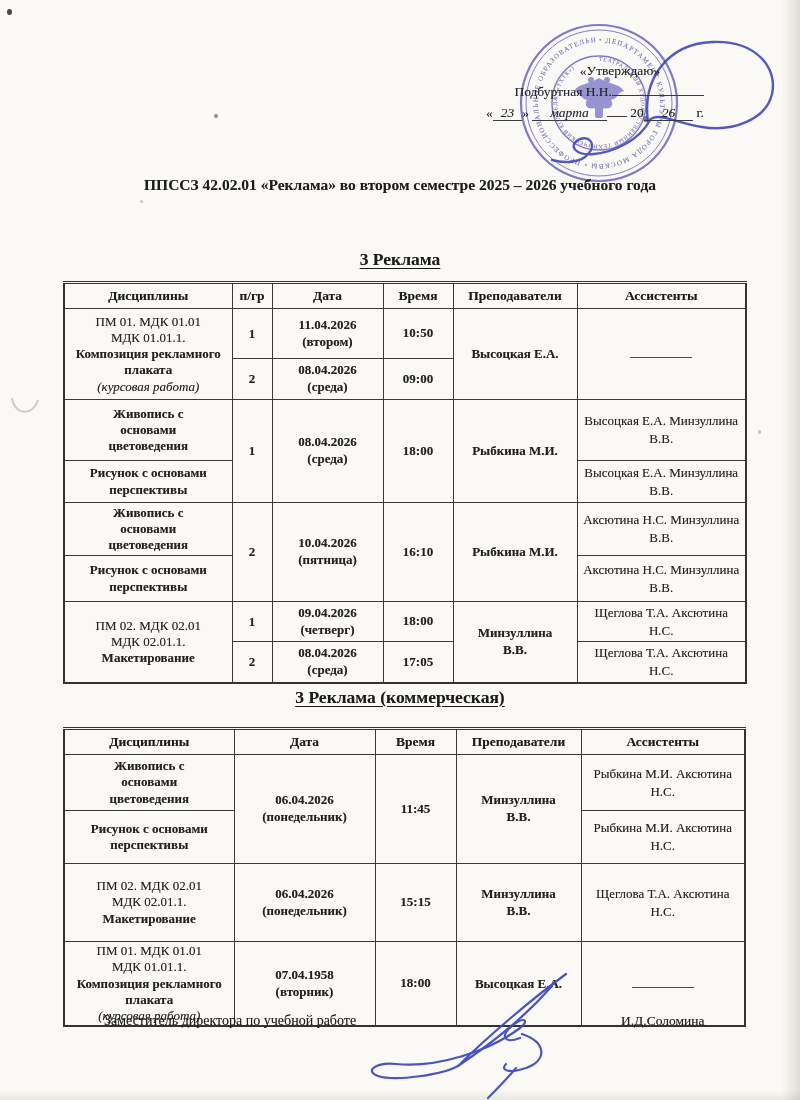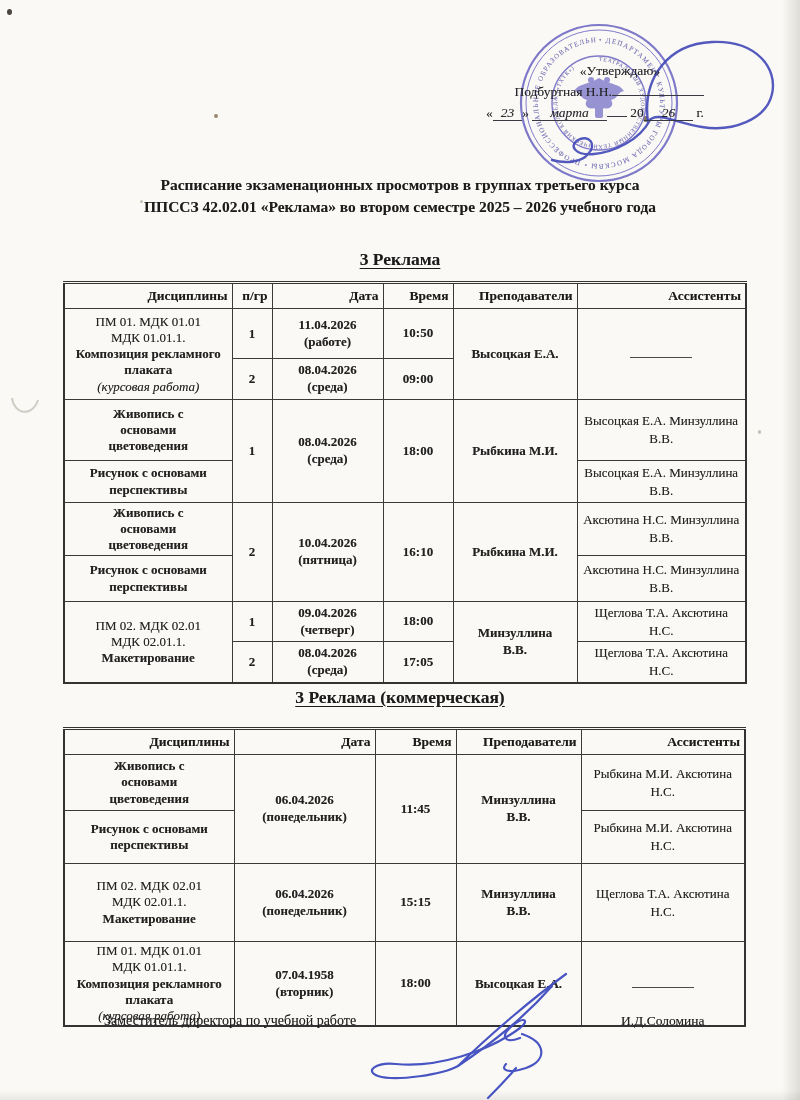--- a/index.html
+++ b/index.html
@@ -34,21 +34,21 @@
   .h1{top:249px;} .h2{top:687px;}
 
   
   table.sched{position:absolute; left:63px; border-collapse:collapse;
     table-layout:fixed; border:2px solid #333; border-top:3px double #333;
     font-size:13px; color:#222;}
   table.t1{top:281px; width:682px;}
   table.t2{top:727px; width:681px;}
   .sched th,.sched td{border:1.5px solid #3a3a3a; text-align:center;
     vertical-align:middle; padding:1px 4px; overflow:hidden;}
-  .sched th{font-size:13.5px; font-weight:bold; height:22px; color:#1b1b1b;text-align:right;}
+  .sched th{font-size:13.5px; font-weight:bold; height:22px; color:#1b1b1b;}
   .b{font-weight:bold;} .it{font-style:italic; font-weight:normal;}
   .code{font-weight:normal; line-height:1.25;}
   .dname{font-weight:bold; line-height:1.25;}
   .dt{font-weight:bold; line-height:1.3;}
   .asst{font-weight:normal; line-height:1.35;}
   .w112{display:inline-block; max-width:112px; font-weight:bold; line-height:1.25;}
   .w140{display:inline-block; max-width:140px; font-weight:bold; line-height:1.25;}
   .tw{display:inline-block; max-width:92px; font-weight:bold; line-height:1.3;}
   .blankline{display:inline-block; width:62px; border-bottom:1.4px solid #4a4a4a; height:10px;}
 
@@ -114,21 +114,20 @@
     </div>
     <div class="l4">
       <span>«</span><span class="hand">23</span><span>»</span>
       <span class="hand" style="padding:0 18px;">марта</span><span class="uline" style="width:20px;"></span>
       <span>20</span><span class="yr">26</span>
       <span>г.</span>
     </div>
   </div>
 
   <div class="title">
-    <div>Расписание экзаменационных просмотров в группах третьего курса</div>
     <div>ППССЗ 42.02.01 «Реклама» во втором семестре  2025 – 2026 учебного года</div>
   </div>
 
   <div class="sheading h1">3 Реклама</div>
 
   <table class="sched t1">
     <colgroup>
         <col style="width:168px">
         <col style="width:40px">
         <col style="width:111px">
@@ -148,21 +147,21 @@
     <tr>
       <td rowspan="2" style="height:85px">
         <div class="code">ПМ 01. МДК 01.01</div>
         <div class="code">МДК 01.01.1.</div>
         <div class="dname">Композиция рекламного плаката</div>
         <div class="it">(курсовая работа)</div>
       </td>
       <td style="height:47px" class="b">1</td>
       <td class="dt">
         <div>11.04.2026</div>
-        <div>(работе)</div>
+        <div>(втором)</div>
       </td>
       <td class="dt">10:50</td>
       <td rowspan="2" class="b">Высоцкая Е.А.</td>
       <td rowspan="2"><span class="blankline"></span></td>
     </tr>
     <tr>
       <td style="height:38px" class="b">2</td>
       <td class="dt">
         <div>08.04.2026</div>
         <div>(среда)</div>

